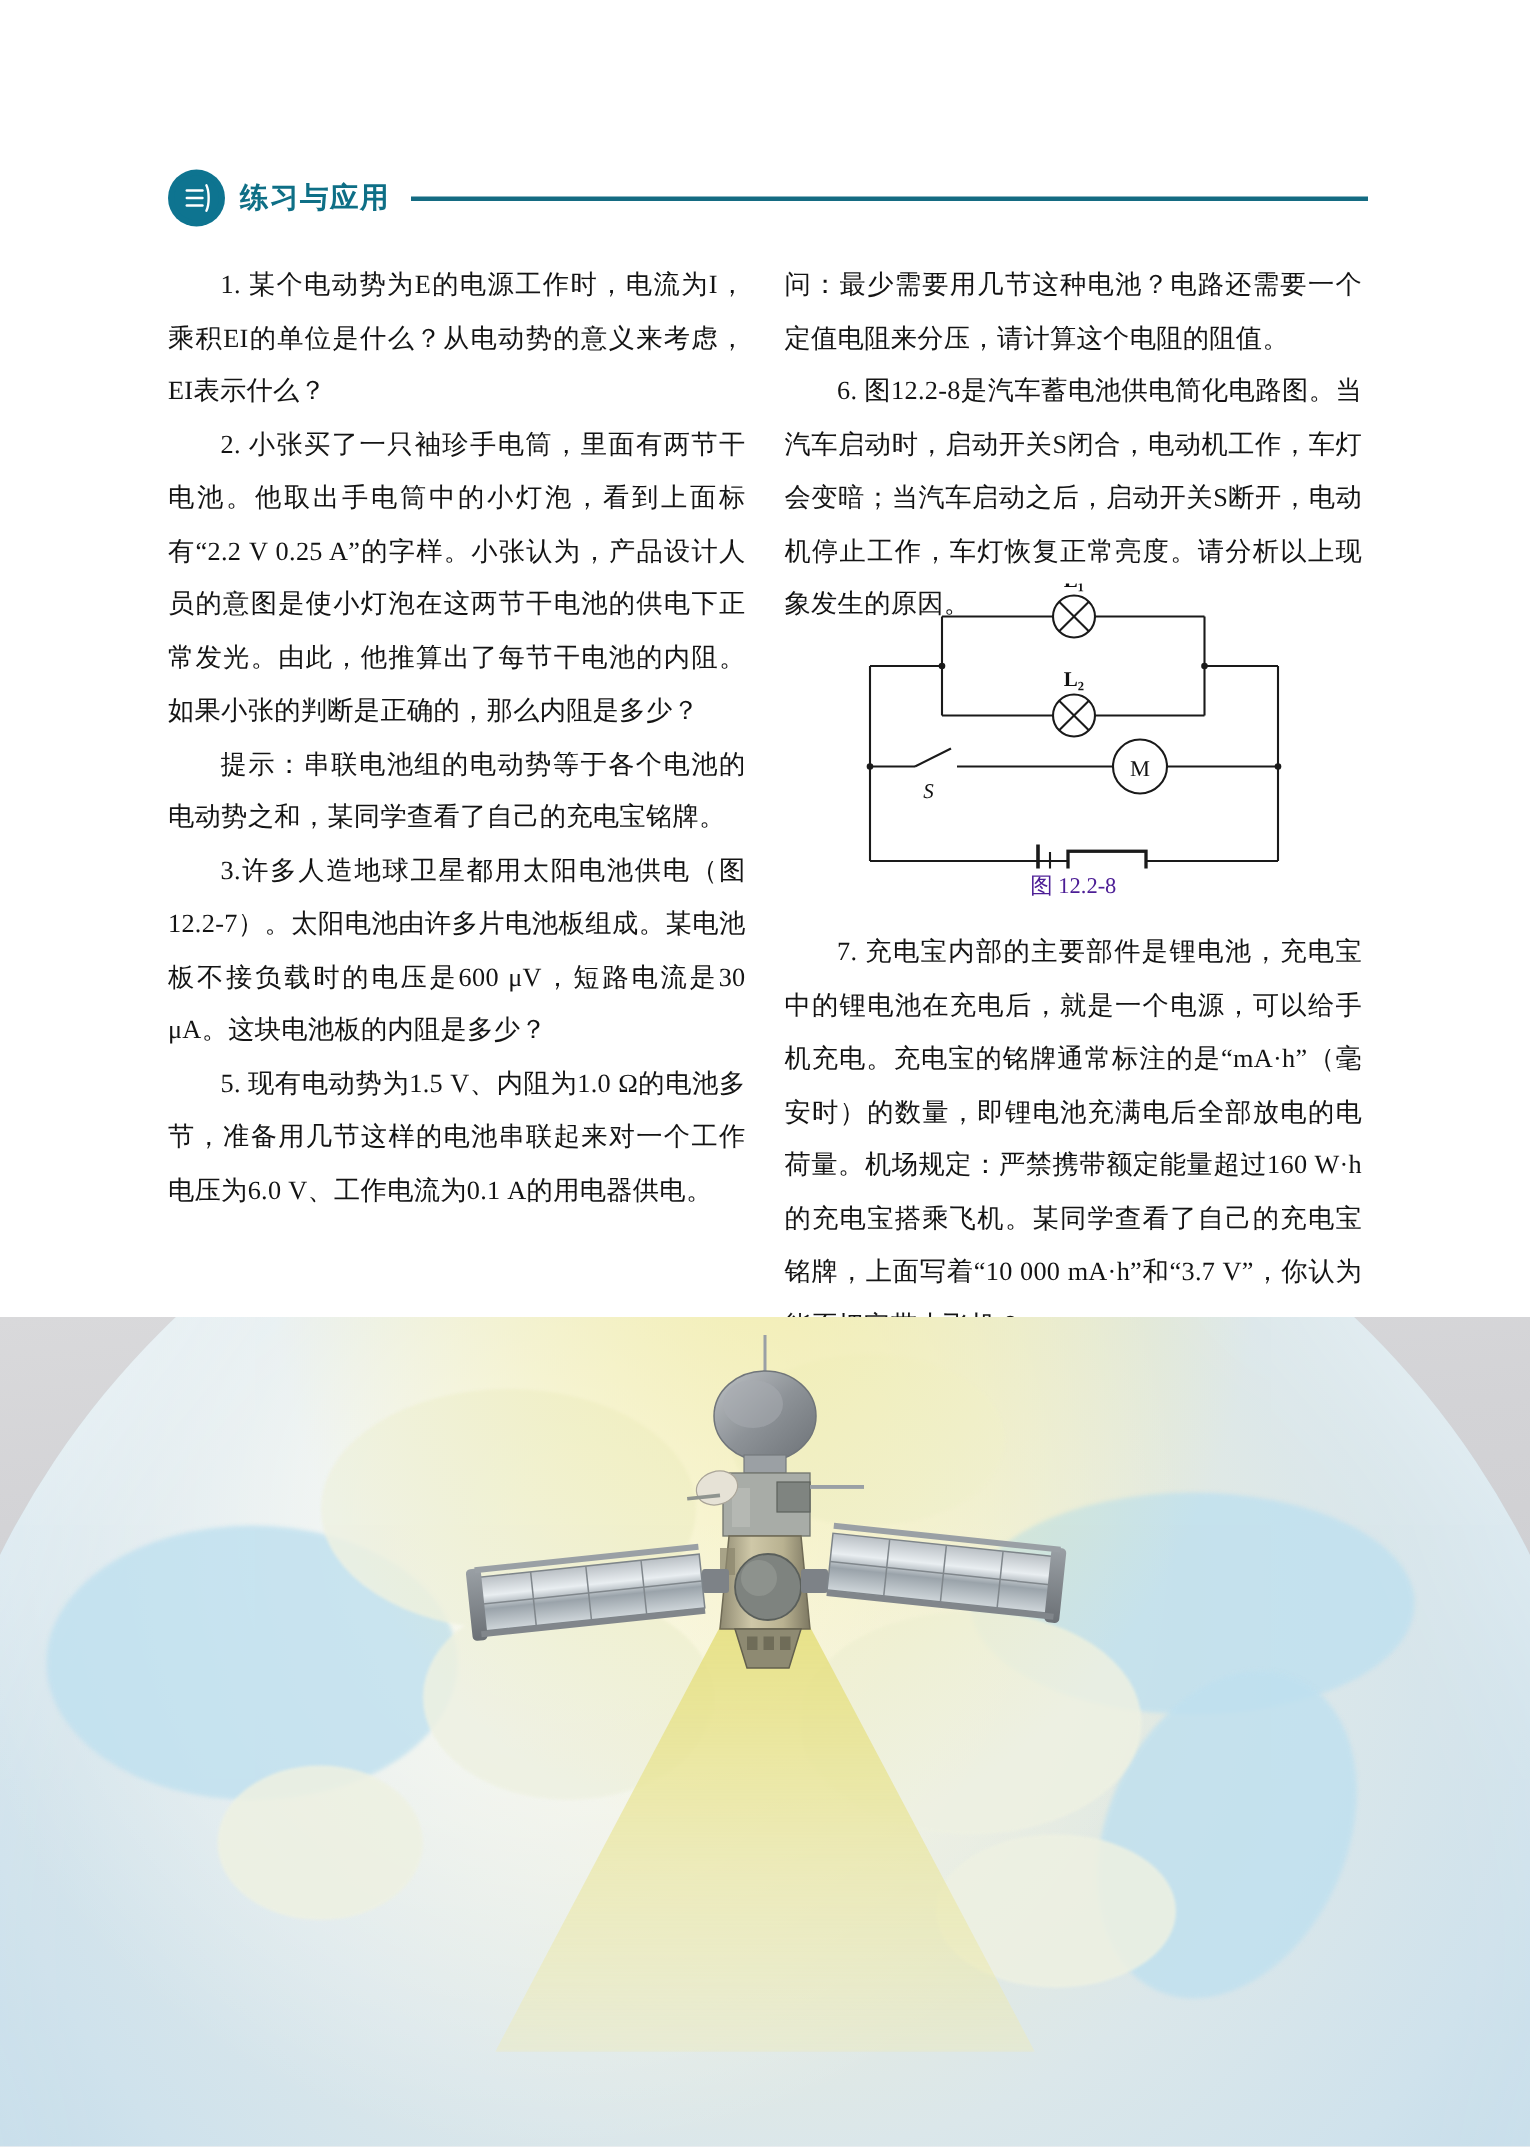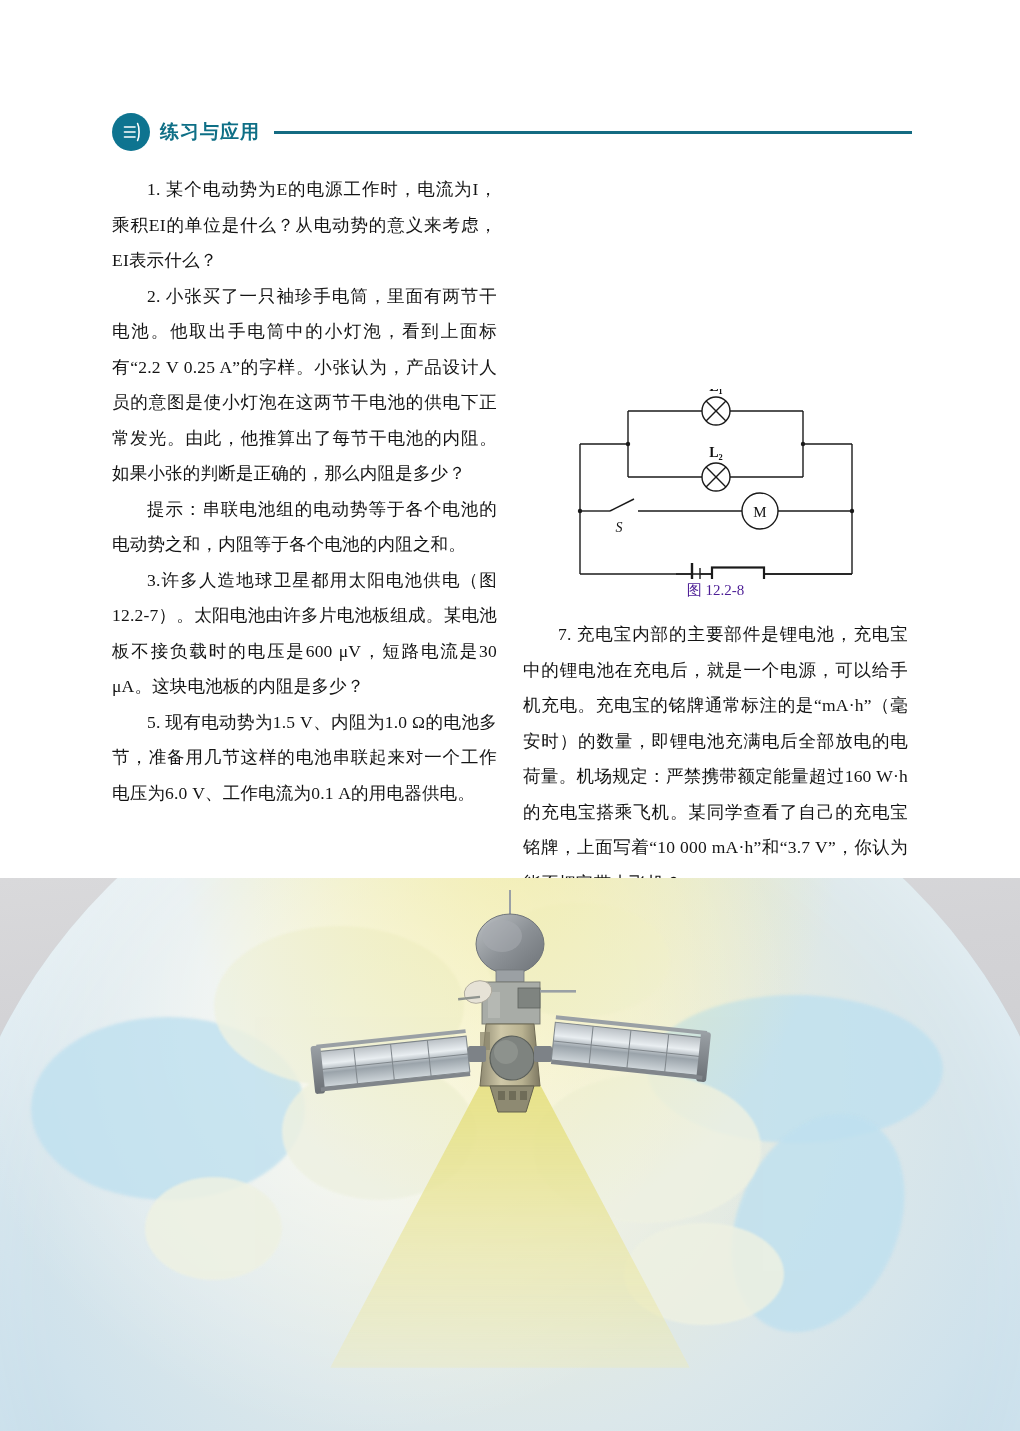--- a/index.html
+++ b/index.html
@@ -131,25 +131,29 @@
         </g>
       </svg>
     </div>
     <div class="hdr-title">练习与应用</div>
     <div class="hdr-rule"></div>
   </div>
 
   <div class="col" id="col-left">
     <p class="para indent">1. 某个电动势为E的电源工作时，电流为I，乘积EI的单位是什么？从电动势的意义来考虑，EI表示什么？</p>
     <p class="para indent">2. 小张买了一只袖珍手电筒，里面有两节干电池。他取出手电筒中的小灯泡，看到上面标有“2.2 V  0.25 A”的字样。小张认为，产品设计人员的意图是使小灯泡在这两节干电池的供电下正常发光。由此，他推算出了每节干电池的内阻。如果小张的判断是正确的，那么内阻是多少？</p>
-    <p class="para indent">提示：串联电池组的电动势等于各个电池的电动势之和，内阻等于各个电池的内阻之和。</p>
+    <p class="para indent">提示：串联电池组的电动势等于各个电池的电动势之和，某同学查看了自己的充电宝铭牌。</p>
     <p class="para indent">3.许多人造地球卫星都用太阳电池供电（图12.2-7）。太阳电池由许多片电池板组成。某电池板不接负载时的电压是600 μV，短路电流是30 μA。这块电池板的内阻是多少？</p>
     <p class="para indent">5. 现有电动势为1.5 V、内阻为1.0 Ω的电池多节，准备用几节这样的电池串联起来对一个工作电压为6.0 V、工作电流为0.1 A的用电器供电。</p>
   </div>
 
+  <div class="col" id="col-right">
+    <p class="para">问：最少需要用几节这种电池？电路还需要一个定值电阻来分压，请计算这个电阻的阻值。</p>
+    <p class="para indent">6. 图12.2-8是汽车蓄电池供电简化电路图。当汽车启动时，启动开关S闭合，电动机工作，车灯会变暗；当汽车启动之后，启动开关S断开，电动机停止工作，车灯恢复正常亮度。请分析以上现象发生的原因。</p>
+  </div>
 
   <div id="figure-circuit">
     <svg width="300" height="190" viewBox="0 0 300 190">
       <g stroke="#1a1a1a" stroke-width="1.4" fill="none">
 
         <path d="M14 55 V185"></path>
         <path d="M14 55 H62"></path>
         <path d="M286 55 V185"></path>
         <path d="M14 185 H286"></path>
         <path d="M237 55 H286"></path>

